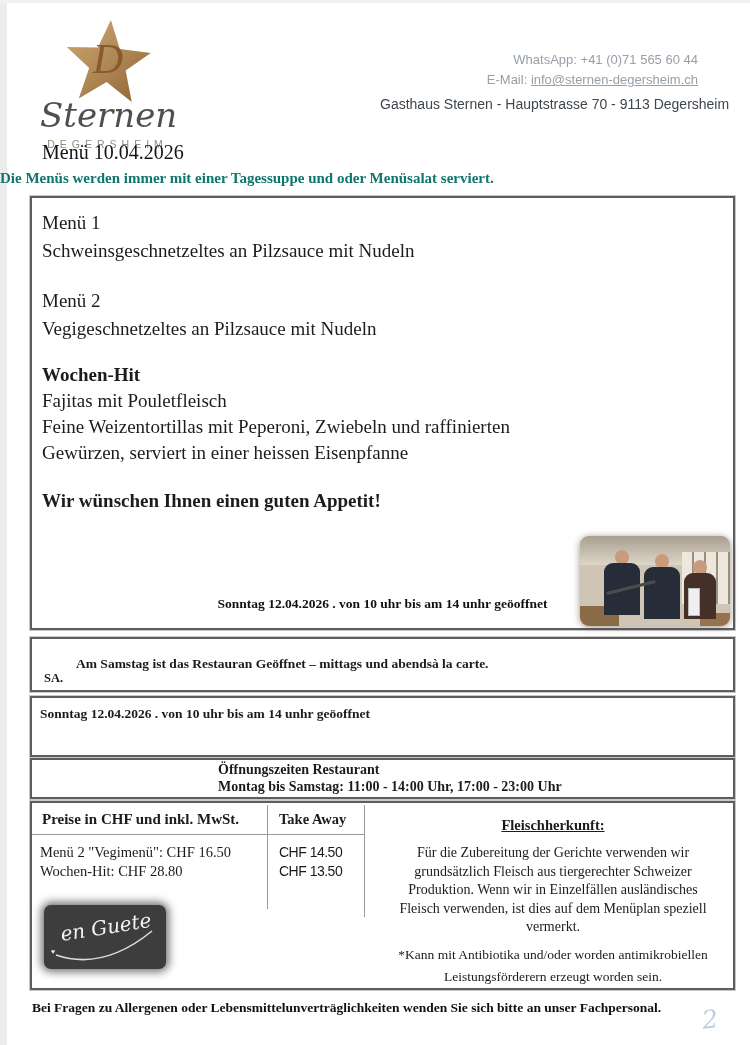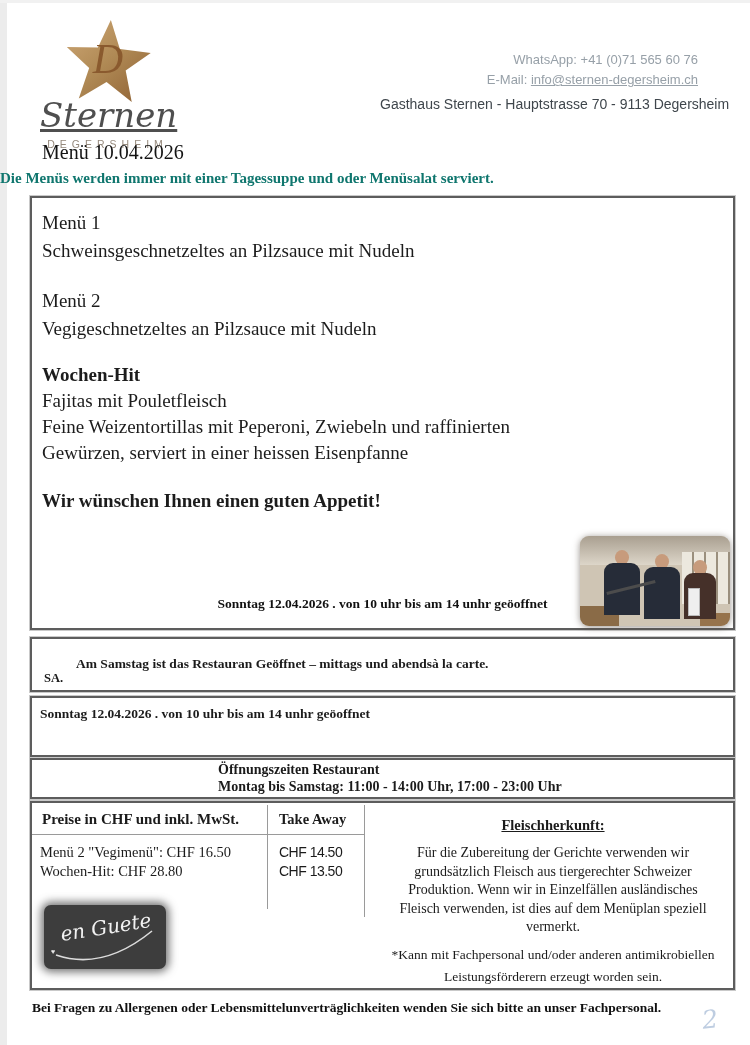--- a/index.html
+++ b/index.html
@@ -5,21 +5,21 @@
   html,body{margin:0;padding:0;background:#e9e9e9;}
   .screen{position:relative;width:750px;height:1045px;background:#ffffff;overflow:hidden;
           font-family:"Liberation Serif","DejaVu Serif",serif;color:#1b1b1b;}
   .edge-left{position:absolute;left:0;top:0;width:7px;height:100%;background:#ececec;}
   .edge-top{position:absolute;left:0;top:0;width:100%;height:3px;background:#f1f1f1;}
 
   
   .logo{position:absolute;left:40px;top:18px;width:135px;text-align:center;}
   .logo-star{width:92px;height:86px;margin:0 auto;display:block;}
   .logo-name{font-style:italic;font-size:34px;color:#4f4f4f;line-height:1;margin-top:-6px;
-             font-family:"DejaVu Serif","Liberation Serif",serif;text-decoration:underline;}
+             font-family:"DejaVu Serif","Liberation Serif",serif;}
   .logo-city{font-family:"Liberation Sans",sans-serif;font-size:10.5px;letter-spacing:5px;
              color:#95897c;margin-top:6px;}
   .contact{position:absolute;right:52px;top:50px;text-align:right;
            font-family:"Liberation Sans",sans-serif;font-size:13px;color:#97a0a8;line-height:1.55;}
   .contact a{color:#97a0a8;text-decoration:underline;}
   .address{position:absolute;left:336px;top:96px;font-family:"Liberation Sans",sans-serif;
            font-size:14px;color:#3f464c;margin-left:44px;}
 
   .page-title{position:absolute;left:42px;top:141px;font-size:20px;color:#141414;}
   .tagline{position:absolute;left:0;top:170px;width:750px;
@@ -108,21 +108,21 @@
         </linearGradient>
       </defs>
       <polygon points="50,2 62,33 96,35 70,56 79,90 50,70 21,90 30,56 4,35 38,33" fill="url(#gold)" transform="rotate(4 50 47)"></polygon>
       <text x="50" y="60" font-size="46" font-style="italic" font-family="serif" fill="#8a5a2e" text-anchor="middle">D</text>
     </svg>
     <div class="logo-name">Sternen</div>
     <div class="logo-city">DEGERSHEIM</div>
   </div>
 
   <div class="contact">
-    <div>WhatsApp: +41 (0)71 565 60 76</div>
+    <div>WhatsApp: +41 (0)71 565 60 44</div>
     <div>
       <span>E-Mail: </span><a href="#">info@sternen-degersheim.ch</a>
     </div>
   </div>
   <div class="address">Gasthaus Sternen - Hauptstrasse 70 - 9113 Degersheim</div>
 
   <div class="page-title">Menü 10.04.2026</div>
   <div class="tagline">Die Menüs werden immer mit einer Tagessuppe und oder Menüsalat serviert.</div>
 
   <div class="box main-box">
@@ -194,20 +194,20 @@
       <svg class="badge-swoosh" width="114" height="44" viewBox="0 0 114 44">
         <path d="M8 32 Q 55 48 104 8" stroke="#dcdcdc" stroke-width="1.6" fill="none"></path>
       </svg>
       <span class="badge-text">en Guete</span>
       <span class="badge-heart">♥</span>
     </div>
 
     <div class="meat">
       <div class="meat-title">Fleischherkunft:</div>
       <div class="meat-body">Für die Zubereitung der Gerichte verwenden wir grundsätzlich Fleisch aus tiergerechter Schweizer Produktion. Wenn wir in Einzelfällen ausländisches Fleisch verwenden, ist dies auf dem Menüplan speziell vermerkt.</div>
-      <div class="meat-note1">*Kann mit Fachpersonal und/oder anderen antimikrobiellen</div>
+      <div class="meat-note1">*Kann mit Antibiotika und/oder worden antimikrobiellen</div>
       <div class="meat-note2">Leistungsförderern erzeugt worden sein.</div>
     </div>
   </div>
 
   <div class="footer-line">Bei Fragen zu Allergenen oder Lebensmittelunverträglichkeiten wenden Sie sich bitte an unser Fachpersonal.</div>
   <div class="corner-glyph">2</div>
 </div>
 
 </body></html>

